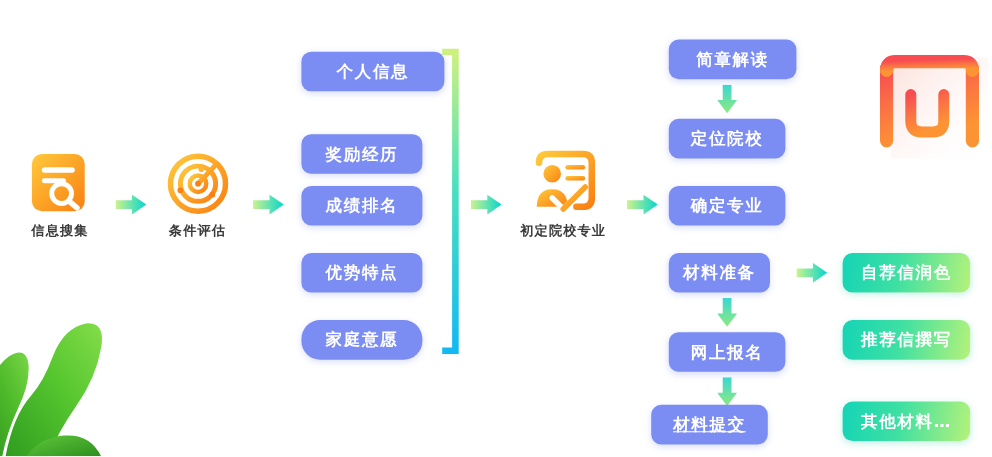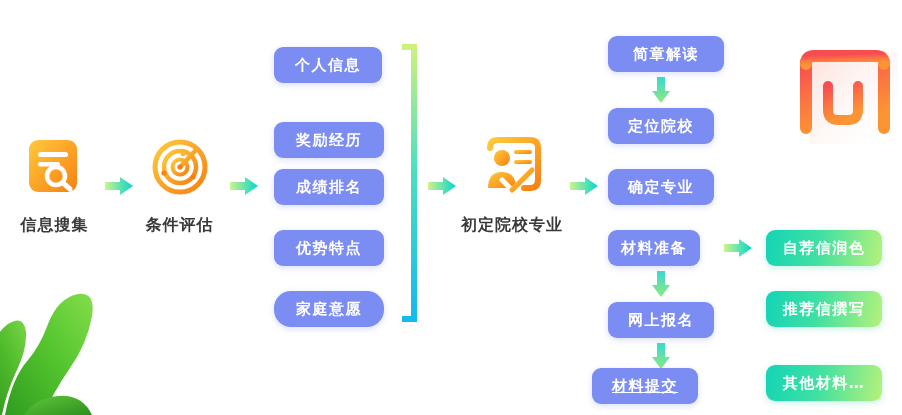--- a/index.html
+++ b/index.html
@@ -21,22 +21,22 @@
   
   .plant { position: absolute; left: 0; bottom: 0; width: 200px; height: 125px; pointer-events: none; }
 
   
   .logo-wrap { position: absolute; left: 786px; top: 22px; width: 118px; height: 126px; }
 
   
   .stage { position: absolute; text-align: center; }
   .stage .glyph { width: 62px; height: 62px; margin: 0 auto; }
   .stage .caption {
-    margin-top: 17px;
-    font-size: 16px;
+    margin-top: 4px;
+    font-size: 12px;
     font-weight: bold;
     color: #3a3a3a;
     letter-spacing: 1px;
     white-space: nowrap;
   }
 
   
   .arrow-r { position: absolute; width: 28px; height: 18px; }
   .arrow-d { position: absolute; width: 18px; height: 26px; }
 
@@ -184,21 +184,21 @@
     </div>
     <div class="caption">条件评估</div>
   </div>
 
   <div class="arrow-r" style="left:230px; top:177px;">
     <svg width="28" height="18" viewBox="0 0 28 18">
       <path d="M 0 5 L 15 5 L 15 0 L 28 9 L 15 18 L 15 13 L 0 13 Z" fill="url(#arrowR)"></path>
     </svg>
   </div>
 
-  <div class="pill pill-blue" style="left:274px; top:47px; width:108px; height:36px;">
+  <div class="pill pill-blue" style="left:274px; top:47px; width:130px; height:36px;">
     <span>个人信息</span>
   </div>
   <div class="pill pill-blue" style="left:274px; top:122px; width:110px; height:36px;">
     <span>奖励经历</span>
   </div>
   <div class="pill pill-blue" style="left:274px; top:169px; width:110px; height:36px;text-align:center;">
     <span>成绩排名</span>
   </div>
   <div class="pill pill-blue" style="left:274px; top:230px; width:110px; height:36px;">
     <span>优势特点</span>

